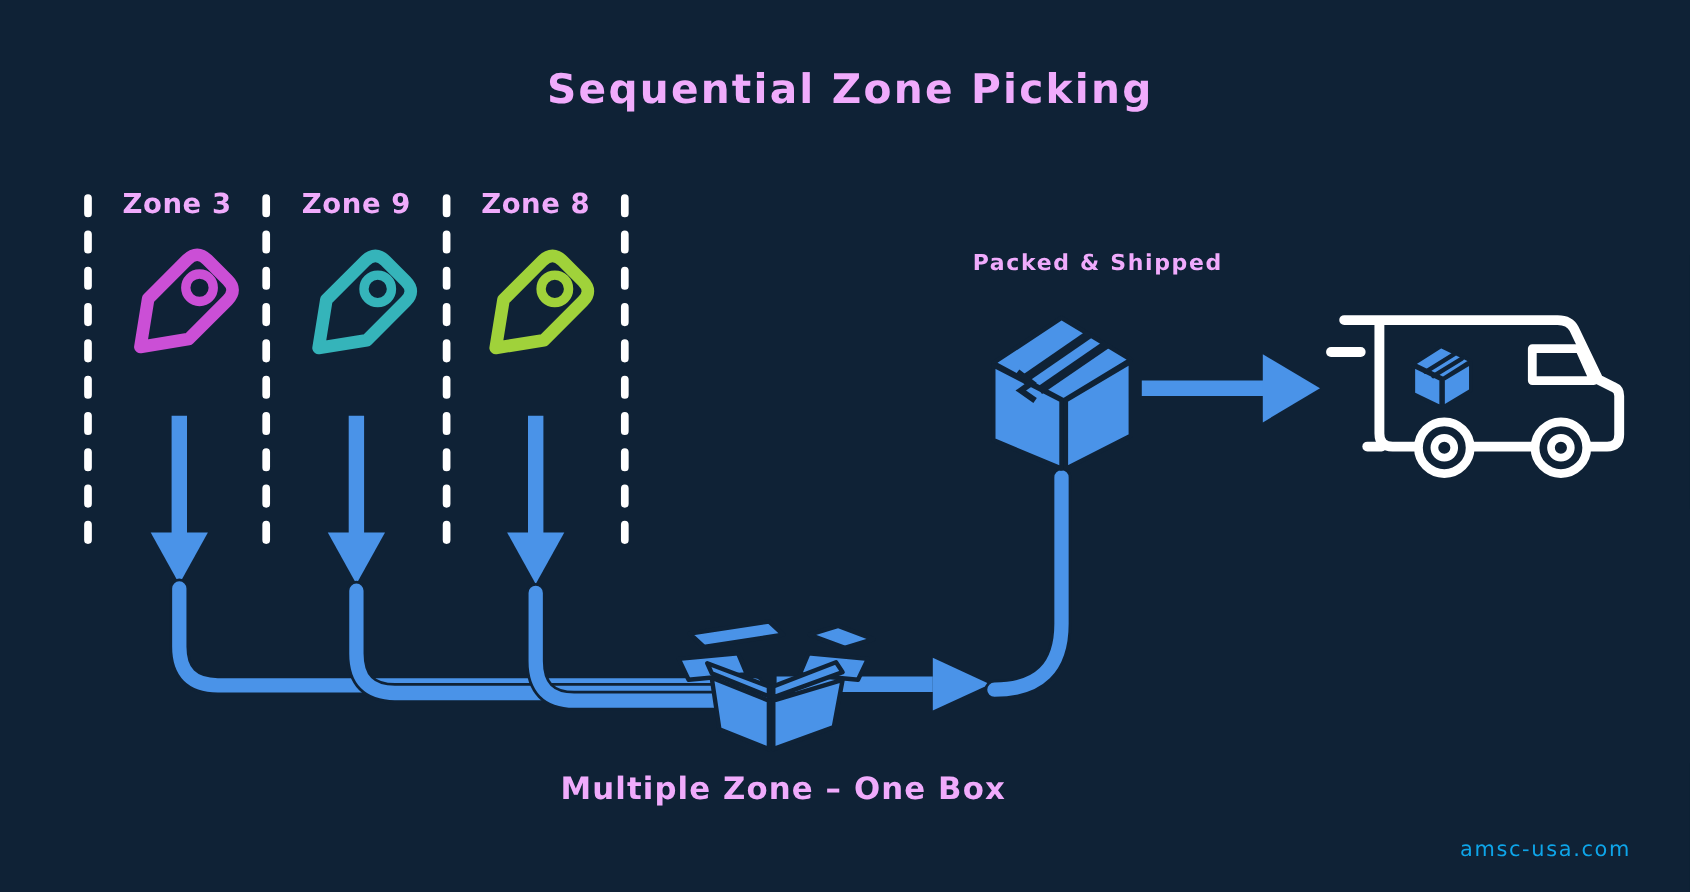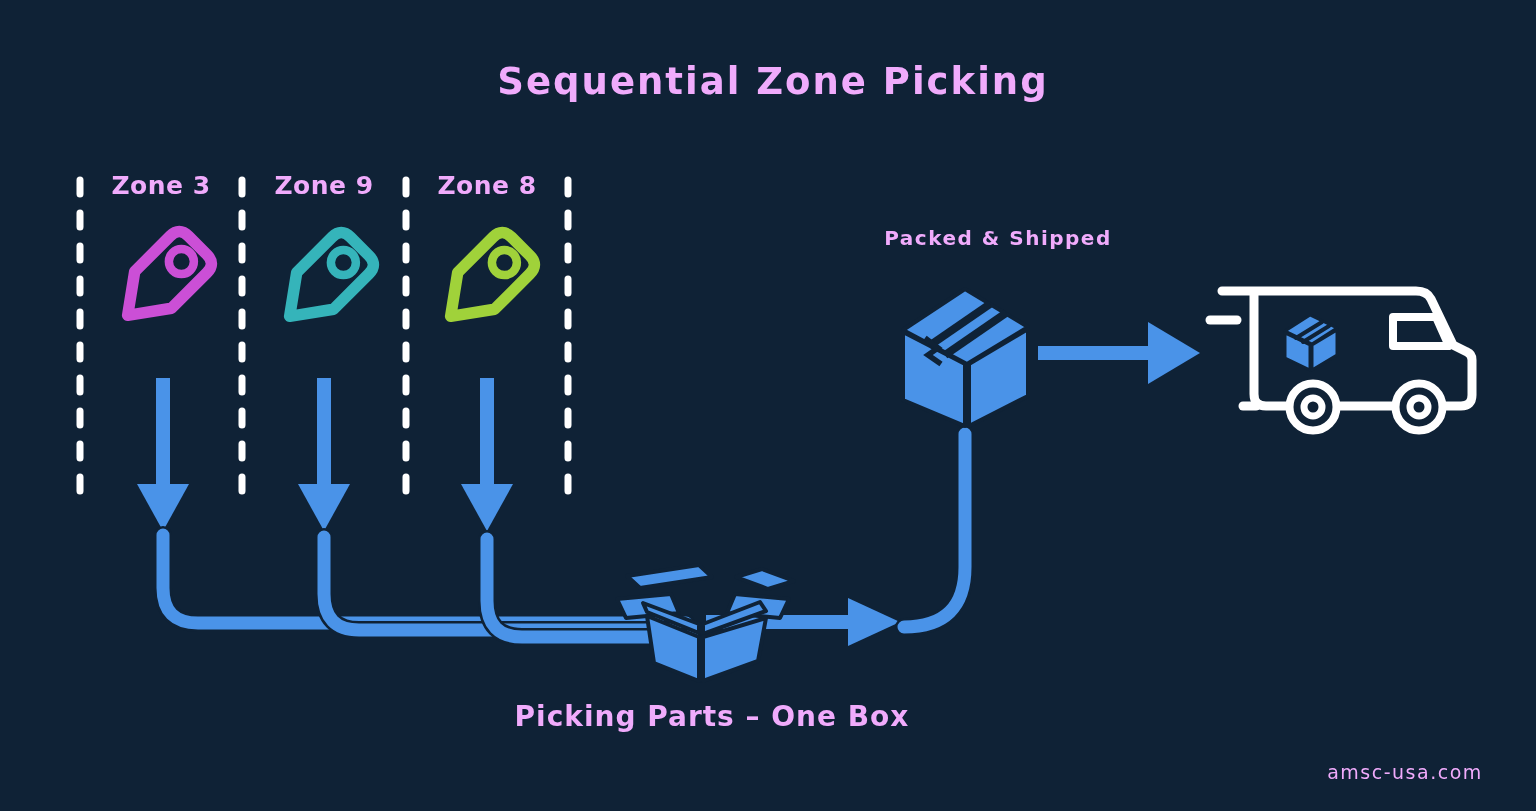--- a/index.html
+++ b/index.html
@@ -8,21 +8,21 @@
     background:#0f2236;font-family:"DejaVu Sans","Liberation Sans",sans-serif;
   }
   .stage svg{position:absolute;left:0;top:0;}
   .lbl{position:absolute;color:#f0abfc;font-weight:bold;white-space:nowrap;
        transform:translateX(-50%);}
   .title{top:60px;left:773px;font-size:37px;font-weight:800;letter-spacing:2px;}
   .zone-label{top:171px;font-size:25px;letter-spacing:.5px;}
   .packed-label{top:226px;left:972px;font-size:20px;letter-spacing:1.5px;margin-left:26px;}
   .parts-label{top:700px;left:712px;font-size:28px;letter-spacing:1px;}
   .watermark{top:761px;left:1405px;font-size:19px;font-weight:400;
-             letter-spacing:1.5px;color:#f0abfc;transform:translateX(-50%);
+             letter-spacing:1.5px;color:#0ea5e9;transform:translateX(-50%);
              position:absolute;white-space:nowrap;}
   
   .dash{stroke:#ffffff;stroke-width:7;stroke-linecap:round;stroke-dasharray:14 19;fill:none;}
   .blue-line{stroke:#4a93e8;stroke-width:13;fill:none;stroke-linecap:round;}
   .shaft{stroke:#4a93e8;stroke-width:14;fill:none;}
   .casing{stroke:#0f2236;stroke-width:18;fill:none;stroke-linecap:round;}
   .blue-fill{fill:#4a93e8;}
   .sep{stroke:#0f2236;stroke-width:4;stroke-linejoin:round;}
   .sep3{stroke:#0f2236;stroke-width:3;stroke-linejoin:round;}
   .darkline{stroke:#0f2236;fill:none;}
@@ -128,16 +128,16 @@
   </svg>
 
   <div class="lbl title">Sequential Zone Picking</div>
 
   <div class="lbl zone-label" style="left:161px">Zone 3</div>
   <div class="lbl zone-label" style="left:324px">Zone 9</div>
   <div class="lbl zone-label" style="left:487px">Zone 8</div>
 
   <div class="lbl packed-label">Packed &amp; Shipped</div>
 
-  <div class="lbl parts-label">Picking Parts – One Box</div>
+  <div class="lbl parts-label">Multiple Zone – One Box</div>
 
   <div class="watermark">amsc-usa.com</div>
 </div>
 
 </body></html>

